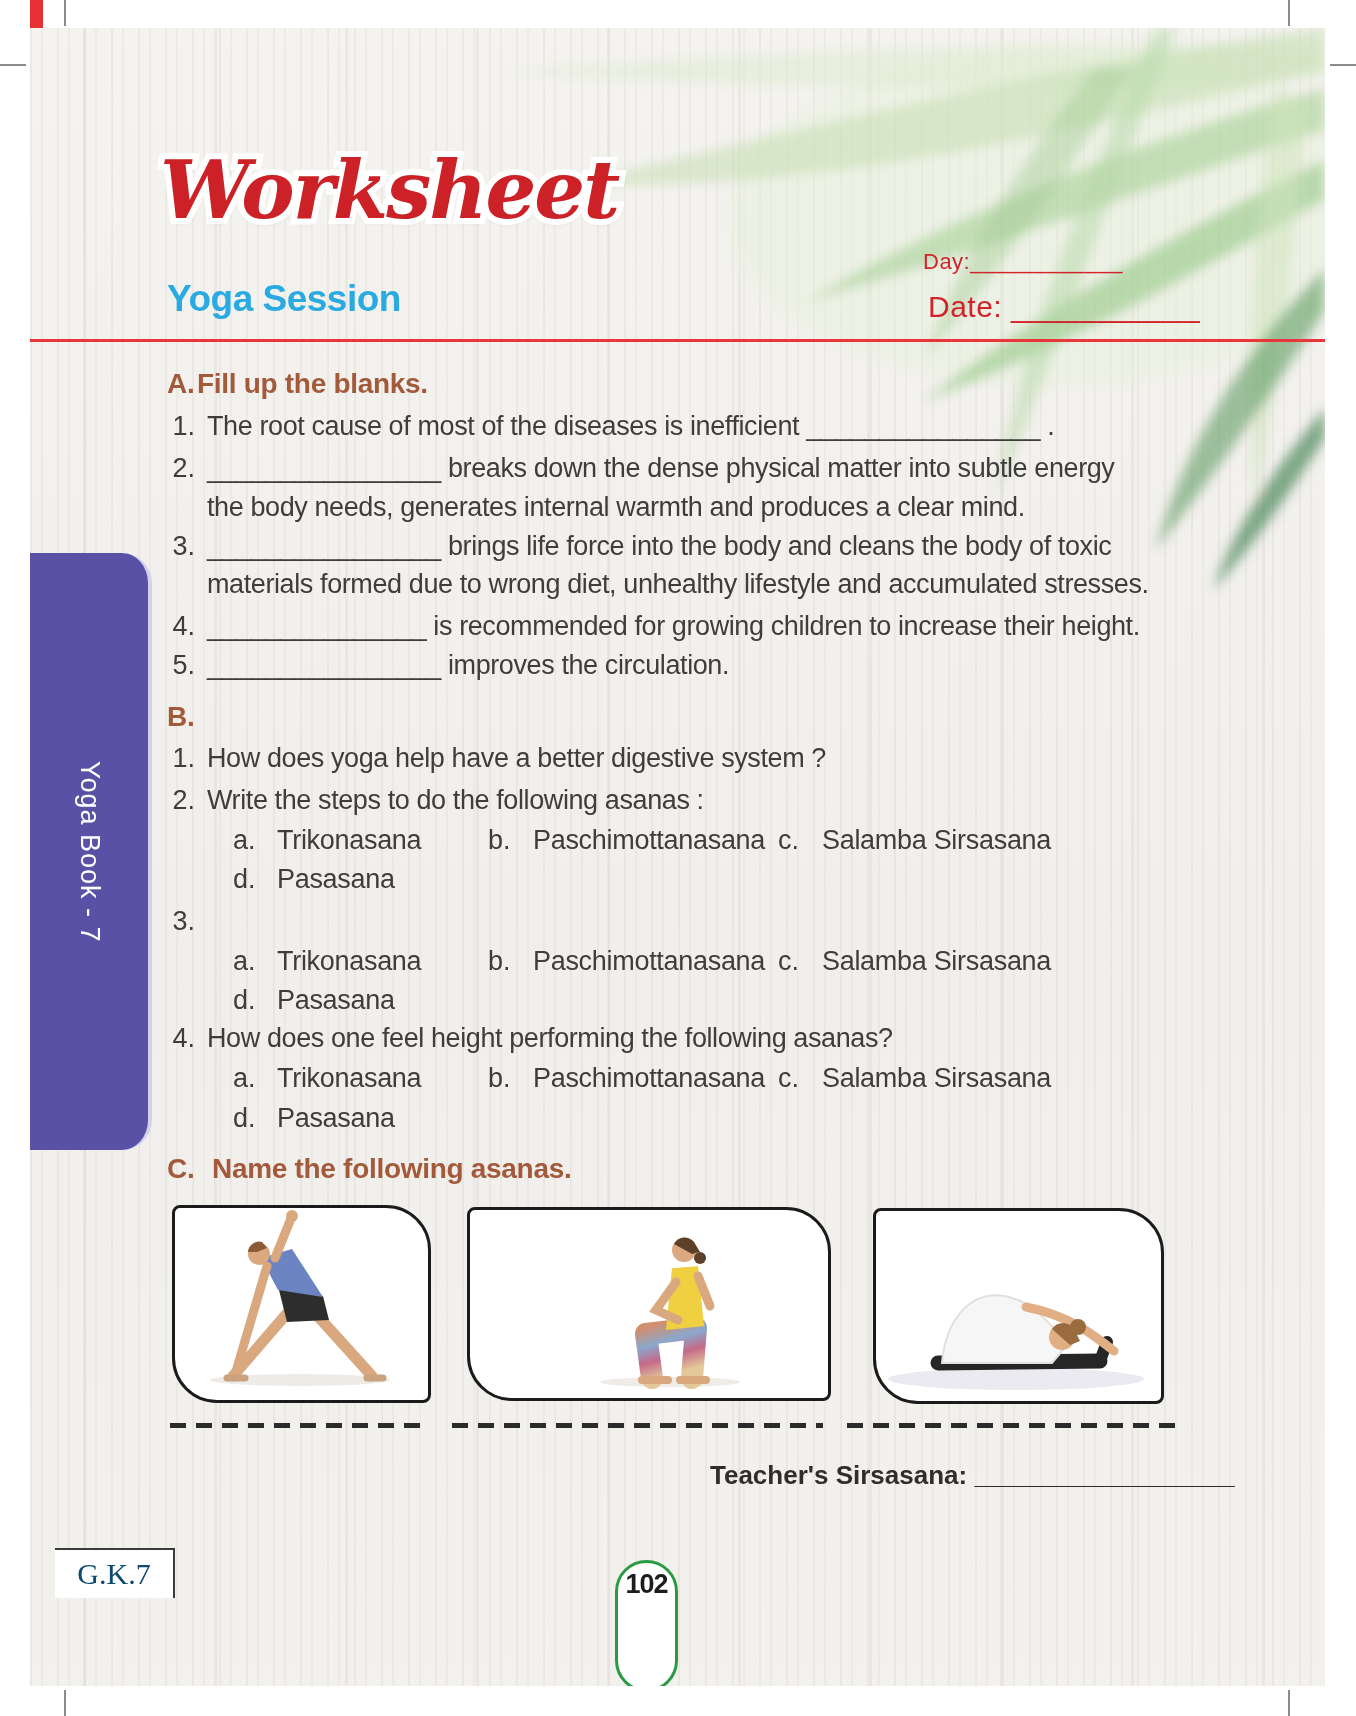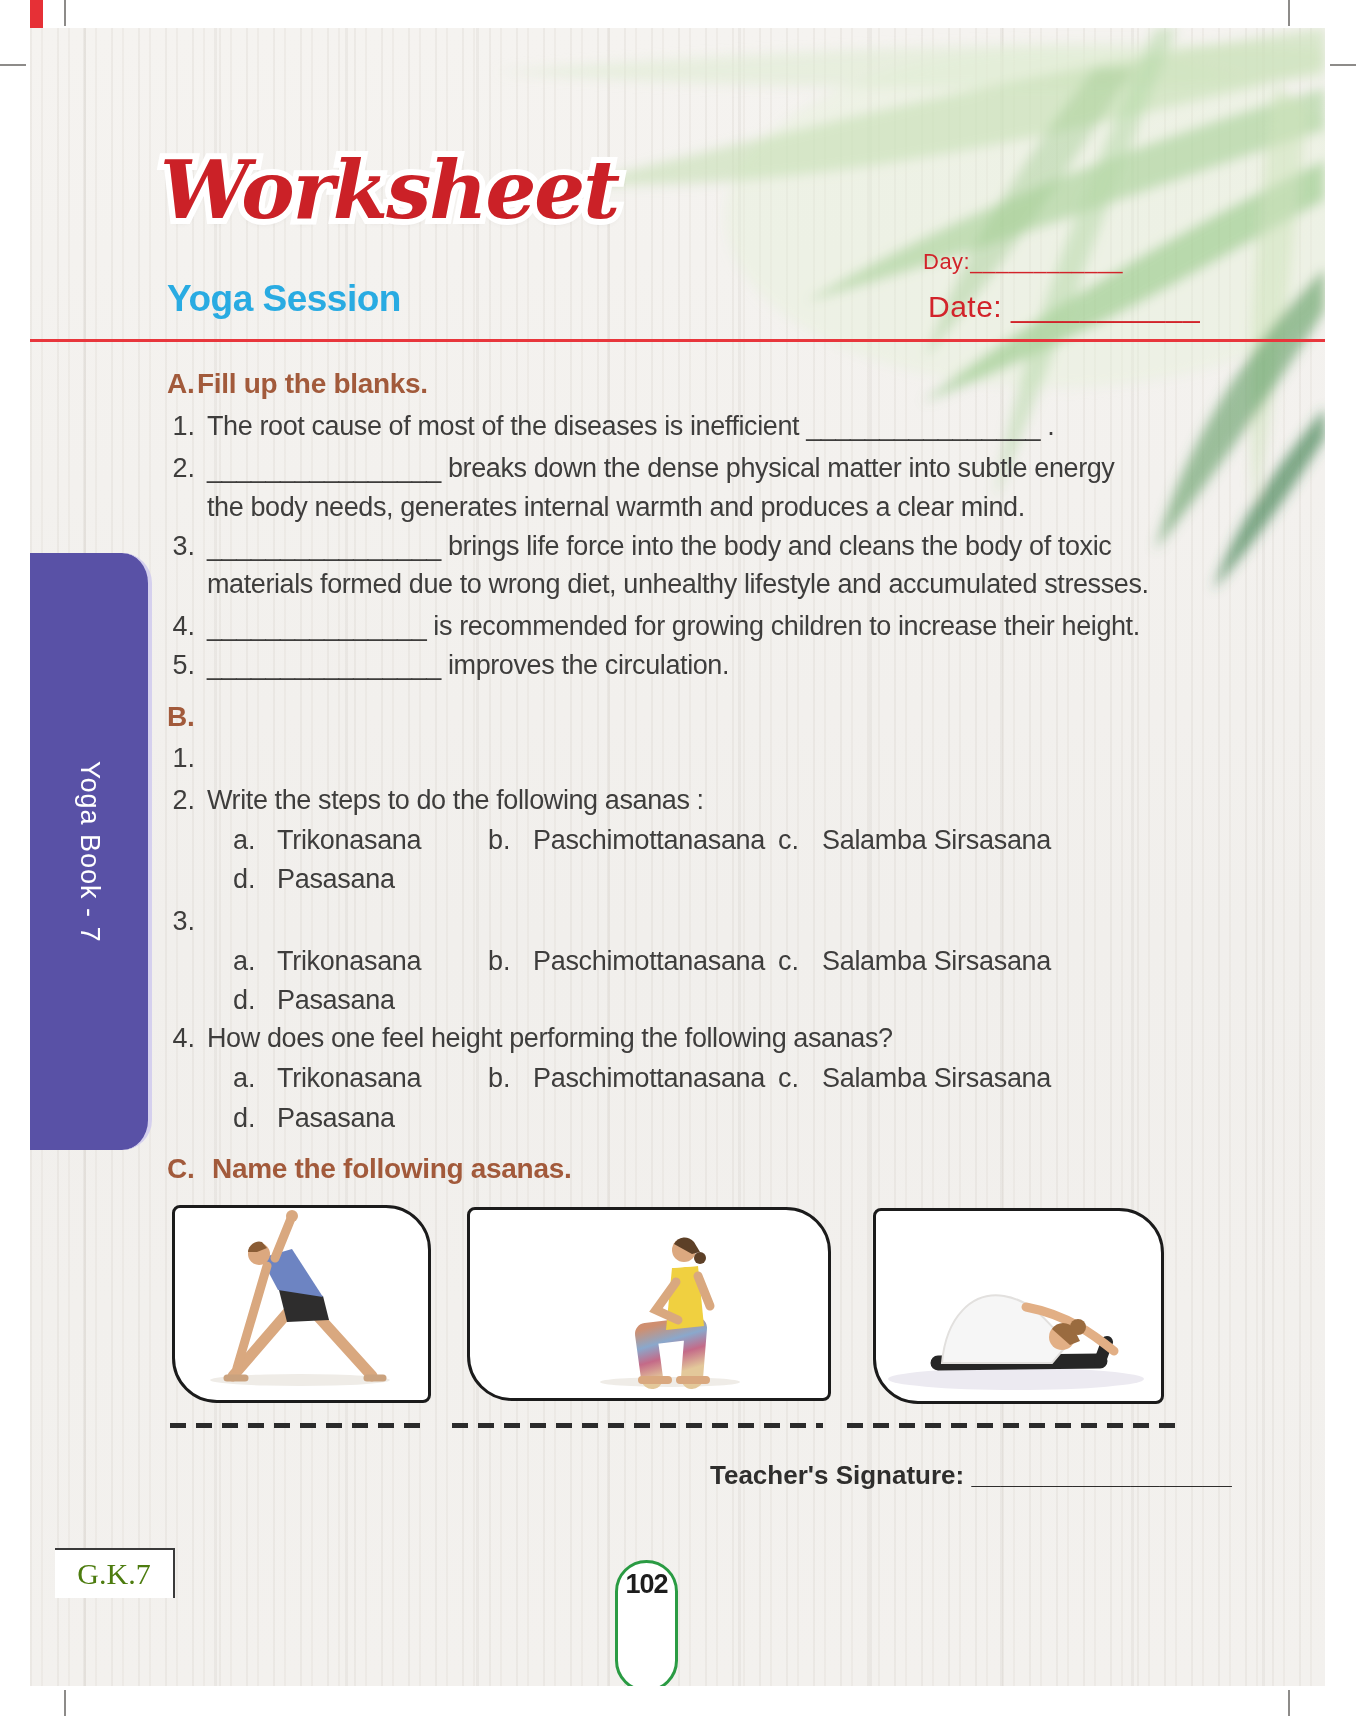--- a/index.html
+++ b/index.html
@@ -63,21 +63,21 @@
     border-radius:8px 45px 8px 45px; overflow:hidden; z-index:2; }
   .dash-line { position:absolute; height:5px; z-index:2;
     background:repeating-linear-gradient(90deg, #2b2b2b 0 16px, rgba(0,0,0,0) 16px 26px); }
 
   .signature-row { position:absolute; left:680px; top:1432px; z-index:2; white-space:nowrap;
     font-size:26px; font-weight:bold; color:#2f2e2d; }
 
   .gk-box { position:absolute; left:25px; top:1520px; width:118px; height:48px; background:#ffffff;
     border-top:2px solid #3a3a3a; border-right:2px solid #3a3a3a; z-index:5;
     display:flex; align-items:center; justify-content:center;
-    font-family:"Liberation Serif", serif; font-size:30px; color:#4d7c0f; }
+    font-family:"Liberation Serif", serif; font-size:30px; color:#0c4a6e; }
   .page-pill { position:absolute; left:585px; top:1532px; width:57px; height:126px; background:#ffffff;
     border:3px solid #2a9b43; border-radius:32px; z-index:5; text-align:center; }
   .page-pill .pno { display:block; margin-top:6px; font-size:27px; font-weight:600; color:#1d1d1d; letter-spacing:-1px; }
 </style>
 </head>
 <body>
 
 <div class="canvas">
 
   <div class="crop v" style="left:64px; top:0;"></div>
@@ -152,20 +152,21 @@
     <div class="row" style="top:622px;">
       <span class="qnum">5.</span>
       <span class="qtxt">________________ improves the circulation.</span>
     </div>
 
     <div class="hrow" style="top:673px;">
       <span class="hletter">B.</span>
     </div>
     <div class="row" style="top:715px;">
       <span class="qnum">1.</span>
+      <span class="qtxt">How does yoga help have a better digestive system ?</span>
     </div>
     <div class="row" style="top:757px;">
       <span class="qnum">2.</span>
       <span class="qtxt">Write the steps to do the following asanas :</span>
     </div>
     <div class="row" style="top:797px;">
       <span class="oL pa">a.</span>
       <span class="oN na">Trikonasana</span>
       <span class="oL pb">b.</span>
       <span class="oN nb">Paschimottanasana</span>
@@ -264,21 +265,21 @@
         <path d="M176,118 a13,13 0 0 1 22,0 l6,12 -10,4 z" fill="#9a6b3f"></path>
         <circle cx="202" cy="116" r="8" fill="#9a6b3f"></circle>
       </svg>
     </div>
 
     <div class="dash-line" style="left:140px; top:1395px; width:257px;"></div>
     <div class="dash-line" style="left:422px; top:1395px; width:371px;"></div>
     <div class="dash-line" style="left:817px; top:1395px; width:330px;"></div>
 
     <div class="signature-row">
-      <span>Teacher's Signature:</span><span> __________________</span>
+      <span>Teacher's Sirsasana:</span><span> __________________</span>
     </div>
 
     <div class="gk-box">
       <span>G.K.7</span>
     </div>
     <div class="page-pill">
       <span class="pno">102</span>
     </div>
 
   </div>

